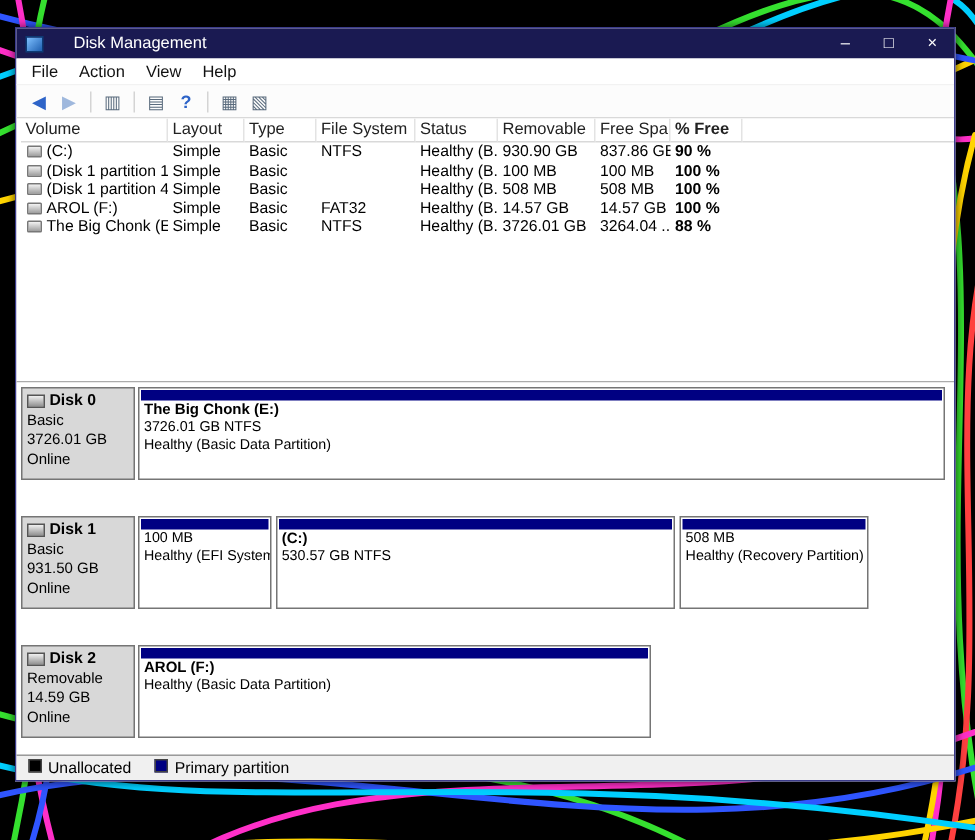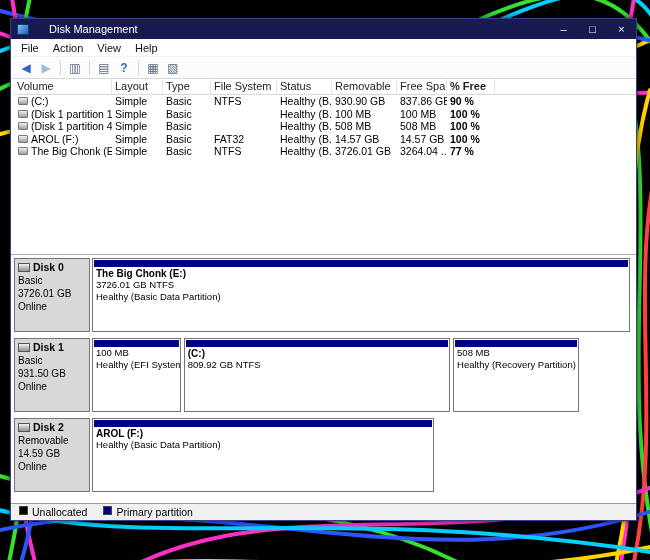--- a/index.html
+++ b/index.html
@@ -34,21 +34,21 @@
   .thead { display:flex; }
   .th { font-size:11px; color:#222; padding:1px 0 0 3px; height:16px; border-right:1px solid #e3e3e3; border-bottom:1px solid #d9d9d9; white-space:nowrap; overflow:hidden; }
   .th.fill { flex:1; border-right:none; }
   .tr { display:flex; height:12.5px; align-items:center; }
   .td { font-size:10.5px; color:#000; padding-left:3px; white-space:nowrap; overflow:hidden; display:flex; align-items:center; }
   .col0 { width:98px; } .col1 { width:51px; } .col2 { width:48px; } .col3 { width:66px; }
   .col4 { width:55px; } .col5 { width:65px; } .col6 { width:50px; } .col7 { width:48px;font-weight:bold; }
   .vol-icon { width:10px; height:8px; flex:0 0 10px; margin:0 3px 0 1px; background:linear-gradient(#f2f2f2,#9e9e9e); border:1px solid #777; border-radius:1px; }
 
   .graph-pane { flex:1; background:#fff; padding:3px 6px 0 3px; overflow:hidden; }
-  .disk-row { display:flex; height:74px; margin-bottom:6px; }
+  .disk-row { display:flex; height:62px; margin-bottom:24px; }
   .disk-panel { flex:0 0 76px; background:#d8d8d8; border:1px solid #757575; padding:2px 3px; }
   .disk-name { font-size:10.5px; font-weight:bold; display:flex; align-items:center; gap:3px; line-height:13px; }
   .disk-drive-icon { width:12px; height:9px; background:linear-gradient(#f0f0f0,#8f8f8f); border:1px solid #555; flex:0 0 12px; }
   .disk-line { font-size:10px; line-height:13px; white-space:nowrap; overflow:hidden; }
   .partitions { flex:1; margin-left:2px; display:flex; gap:3px; }
   .part-box { border:1px solid #757575; background:#fff; overflow:hidden; }
   .part-strip { height:7px; margin:1px 1px 0 1px; }
   .part-title { font-size:10px; font-weight:bold; padding:1px 3px 0 3px; white-space:nowrap; overflow:hidden; }
   .part-line { font-size:9.5px; line-height:11.5px; padding:0 3px; white-space:nowrap; overflow:hidden; }
 
@@ -182,21 +182,21 @@
           <div class="td col0">
             <span class="vol-icon"></span>
             <span>The Big Chonk (E:)</span>
           </div>
           <div class="td col1">Simple</div>
           <div class="td col2">Basic</div>
           <div class="td col3">NTFS</div>
           <div class="td col4">Healthy (B...</div>
           <div class="td col5">3726.01 GB</div>
           <div class="td col6">3264.04 ...</div>
-          <div class="td col7">77 %</div>
+          <div class="td col7">88 %</div>
         </div>
       </div>
   </div>
 
   <div class="graph-pane">
       <div class="disk-row">
         <div class="disk-panel">
           <div class="disk-name">
             <span class="disk-drive-icon"></span>
             <span>Disk 0</span>
@@ -226,21 +226,21 @@
         </div>
         <div class="partitions">
           <div class="part-box" style="width: 16.5%;">
             <div class="part-strip" style="background: rgb(0, 0, 130);"></div>
             <div class="part-line">100 MB</div>
             <div class="part-line">Healthy (EFI System P</div>
           </div>
           <div class="part-box" style="width: 49.5%;">
             <div class="part-strip" style="background: rgb(0, 0, 130);"></div>
             <div class="part-title">(C:)</div>
-            <div class="part-line">809.92 GB NTFS</div>
+            <div class="part-line">530.57 GB NTFS</div>
           </div>
           <div class="part-box" style="width: 23.5%;">
             <div class="part-strip" style="background: rgb(0, 0, 130);"></div>
             <div class="part-line">508 MB</div>
             <div class="part-line">Healthy (Recovery Partition)</div>
           </div>
         </div>
       </div>
       <div class="disk-row">
         <div class="disk-panel">

